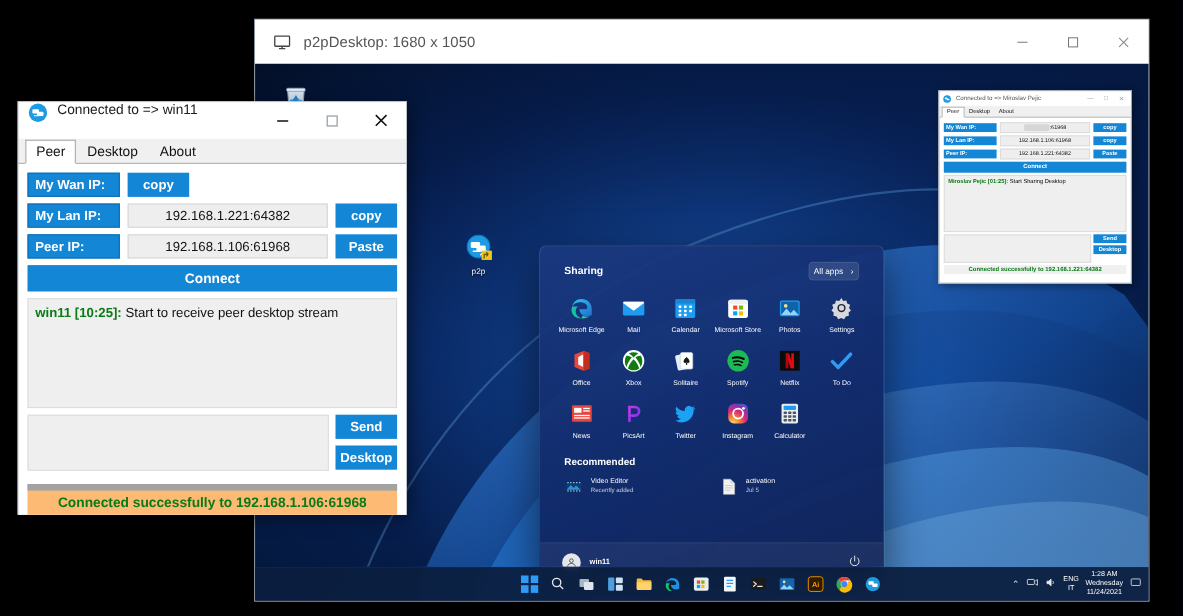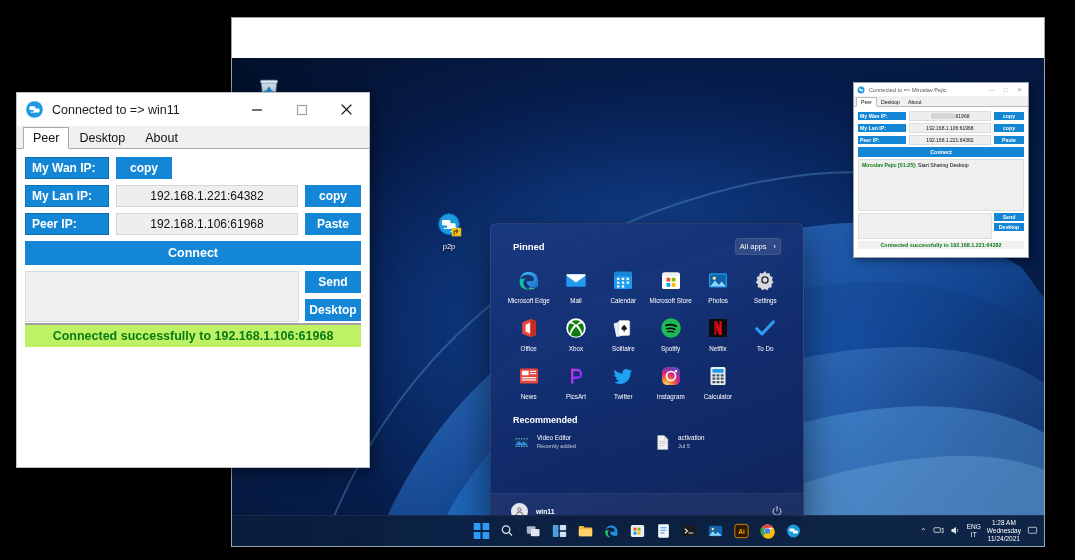--- a/index.html
+++ b/index.html
@@ -59,21 +59,21 @@
   .sm-foot{position:absolute;left:0;bottom:0;width:100%;height:36px;
     background:rgba(255,255,255,.055);display:flex;align-items:center;
     justify-content:space-between;padding:0 20px;box-sizing:border-box;border-top:1px solid rgba(255,255,255,.06);}
   .sm-user{display:flex;align-items:center;gap:8px;}
   .sm-avatar{width:17px;height:17px;border-radius:50%;background:#e3e6ea;display:flex;align-items:center;justify-content:center;}
   .sm-uname{font-size:6.8px;font-weight:bold;}
 
   
   #p2p-window{position:absolute;left:16px;top:92px;width:352px;height:374px;background:#fff;
     border:1px solid #b9c0c8;box-shadow:3px 3px 16px rgba(0,0,0,.5);}
-  #p2p-titlebar{height:33px;background:#fff;display:flex;align-items:center;position:relative;}
+  #p2p-titlebar{height:33px;background:#fff;display:flex;align-items:flex-start;position:relative;}
   .p2p-appicon{margin-left:8px;width:19px;height:19px;}
   .p2p-title{margin-left:8px;font-size:12.5px;color:#1b1b1b;}
   .p2p-ctrls{position:absolute;right:0;top:0;height:33px;display:flex;}
   .p2p-btn{width:45px;height:33px;display:flex;align-items:center;justify-content:center;color:#111;}
 
   .tabs{display:flex;align-items:flex-end;height:23px;background:#f0f0f0;
     border-bottom:1px solid #a9a9a9;padding-left:6px;box-sizing:border-box;}
   .tab{font-size:12.5px;color:#111;padding:3px 9px 3px;border:1px solid transparent;position:relative;top:1px;}
   .tab.active{background:#fff;border:1px solid #a9a9a9;border-bottom:1px solid #fff;}
 
@@ -87,21 +87,21 @@
   .btn-blue{background:#1386d6;color:#fff;border:none;font-size:12px;font-weight:bold;
     padding:4px 0;width:56px;text-align:center;cursor:pointer;}
   .connect-btn{width:100%;background:#1386d6;color:#fff;font-weight:bold;font-size:12.5px;
     text-align:center;padding:5px 0;margin:2px 0 6px;cursor:pointer;}
   .logbox{height:100px;background:#efefef;border:1px solid #dcdcdc;padding:5px 6px;
     box-sizing:border-box;font-size:12px;color:#111;overflow:hidden;}
   .log-peer{color:#0a7a16;font-weight:bold;}
   .msgrow{display:flex;gap:6px;margin-top:6px;align-items:flex-start;}
   .msginput{flex:1;height:49px;background:#efefef;border:1px solid #dcdcdc;}
   .msgbtns{display:flex;flex-direction:column;gap:6px;}
-  .statusbar{margin-top:1px;background:#bef264;border-top:2px solid #a3a3a3;
+  .statusbar{margin-top:12px;background:#fdba74;border-top:6px solid #a3a3a3;
     color:#0a7a16;font-weight:bold;font-size:12.5px;text-align:center;padding:4px 0;}
 
   
   #mini-window{position:absolute;left:853px;top:84px;width:174px;height:174px;background:#fff;
     border:1px solid #9aa3ad;box-shadow:2px 2px 8px rgba(0,0,0,.45);font-size:5px;overflow:hidden;}
   #mini-titlebar{height:13px;background:#fff;display:flex;align-items:center;position:relative;}
   .mini-ico{margin-left:3px;width:8px;height:8px;}
   .mini-title{margin-left:4px;font-size:5.6px;color:#555;white-space:nowrap;}
   .mini-ctrls{position:absolute;right:2px;top:0;height:13px;display:flex;gap:1px;align-items:center;}
   .mini-btn{width:13px;height:13px;display:flex;align-items:center;justify-content:center;color:#9aa3ad;font-size:6px;}
@@ -120,20 +120,46 @@
   .mini-msgrow{display:flex;gap:2px;margin-top:2px;}
   .mini-msg{flex:1;height:24px;background:#efefef;border:1px solid #ddd;}
   .mini-msgbtns{display:flex;flex-direction:column;gap:2px;}
   .mini-status{margin-top:2px;background:#f0f0f0;color:#0a7a16;font-weight:bold;font-size:5.4px;text-align:center;padding:1px 0;}
 </style>
 </head>
 <body>
 
 <div id="remote-window">
 
+  <div id="remote-titlebar">
+    <span class="rt-icon">
+      <svg width="17" height="17" viewBox="0 0 24 24" fill="none" stroke="#444" stroke-width="1.7">
+        <rect x="2.5" y="4" width="19" height="13" rx="1"></rect>
+          <path d="M8 20h8M12 17v3"></path>
+      </svg>
+    </span>
+    <span class="rt-title">p2pDesktop: 1680 x 1050</span>
+    <div class="rt-ctrls">
+      <div class="rt-btn">
+        <svg width="11" height="11" viewBox="0 0 12 12">
+            <path d="M1 6h10" stroke="#777" stroke-width="1"></path>
+          </svg>
+      </div>
+      <div class="rt-btn">
+        <svg width="11" height="11" viewBox="0 0 12 12">
+            <rect x="1.5" y="1.5" width="9" height="9" fill="none" stroke="#777" stroke-width="1"></rect>
+          </svg>
+      </div>
+      <div class="rt-btn close">
+        <svg width="11" height="11" viewBox="0 0 12 12">
+            <path d="M1.5 1.5l9 9M10.5 1.5l-9 9" stroke="#888" stroke-width="1"></path>
+          </svg>
+      </div>
+    </div>
+  </div>
 
   <div id="remote-desktop">
     <div class="wp"></div>
 
     <svg class="ribbon" width="812" height="488" viewBox="0 0 812 488" style="left:0;top:0;">
       <defs>
         <linearGradient id="rb1" x1="0" y1="0" x2="1" y2="1">
           <stop offset="0%" stop-color="#63b3ff" stop-opacity=".85"></stop>
           <stop offset="55%" stop-color="#1f6fd8" stop-opacity=".7"></stop>
           <stop offset="100%" stop-color="#0b2a6b" stop-opacity=".25"></stop>
@@ -167,39 +193,39 @@
           <path d="M8 7h16l-1.6 20a1.6 1.6 0 0 1-1.6 1.5h-9.6A1.6 1.6 0 0 1 9.6 27z" fill="#d7e4f2" stroke="#8fa7c4" stroke-width="1"></path>
           <rect x="7" y="4.5" width="18" height="3" rx="1.2" fill="#e8f0f9" stroke="#8fa7c4" stroke-width=".8"></rect>
           <path d="M16 11l3 5h-2v4h-2v-4h-2z" fill="#1a8fe3"></path>
           <path d="M12 20l-2-4 5-1 1 3z" fill="#1a8fe3" opacity=".85"></path>
           <path d="M20 20l2-4-5-1-1 3z" fill="#1a8fe3" opacity=".7"></path>
         </svg>
       </div>
       <span>Recycle Bin</span>
     </div>
 
-    <div class="dsk-icon" style="left:186px;top:153px;">
+    <div class="dsk-icon" style="left:172px;top:153px;">
       <div class="glyph">
         <svg width="30" height="30" viewBox="0 0 32 32">
           <circle cx="16" cy="14" r="11" fill="#1e9ae0"></circle>
           <circle cx="16" cy="14" r="11" fill="none" stroke="#0d7bbd" stroke-width="1"></circle>
           <rect x="8.5" y="9.5" width="9" height="6" rx="1.3" fill="#fff"></rect>
           <rect x="14" y="13" width="9" height="6" rx="1.3" fill="#fff"></rect>
           <path d="M11 18.5h6" stroke="#fff" stroke-width="1.4" stroke-linecap="round"></path>
           <path d="M18 22l5-4" stroke="#fff" stroke-width="1.2" stroke-linecap="round"></path>
           <rect x="19" y="18" width="10" height="9" fill="#f5c518"></rect>
           <path d="M21.5 25.5v-4h4m0 0l-2-2m2 2l-2 2" stroke="#6b5400" stroke-width="1.2" fill="none"></path>
         </svg>
       </div>
       <span>p2p</span>
     </div>
 
     <div id="start-menu">
       <div class="sm-head">
-        <span class="ttl">Pinned</span>
+        <span class="ttl">Sharing</span>
         <span class="allapps">
           <span>All apps</span>
           <span>›</span>
         </span>
       </div>
 
       <div class="sm-grid">
 
         <div class="sm-app">
           <div class="ic">
@@ -742,20 +768,24 @@
     </div>
 
     <div class="iprow">
       <span class="iplabel">Peer IP:</span>
       <span class="ipval">192.168.1.106:61968</span>
       <span class="btn-blue">Paste</span>
     </div>
 
     <div class="connect-btn">Connect</div>
 
+    <div class="logbox">
+      <span class="log-peer">win11 [10:25]:</span>
+      <span>Start to receive peer desktop stream</span>
+    </div>
 
     <div class="msgrow">
       <div class="msginput"></div>
       <div class="msgbtns">
         <span class="btn-blue">Send</span>
         <span class="btn-blue">Desktop</span>
       </div>
     </div>
 
     <div class="statusbar">Connected successfully to 192.168.1.106:61968</div>

